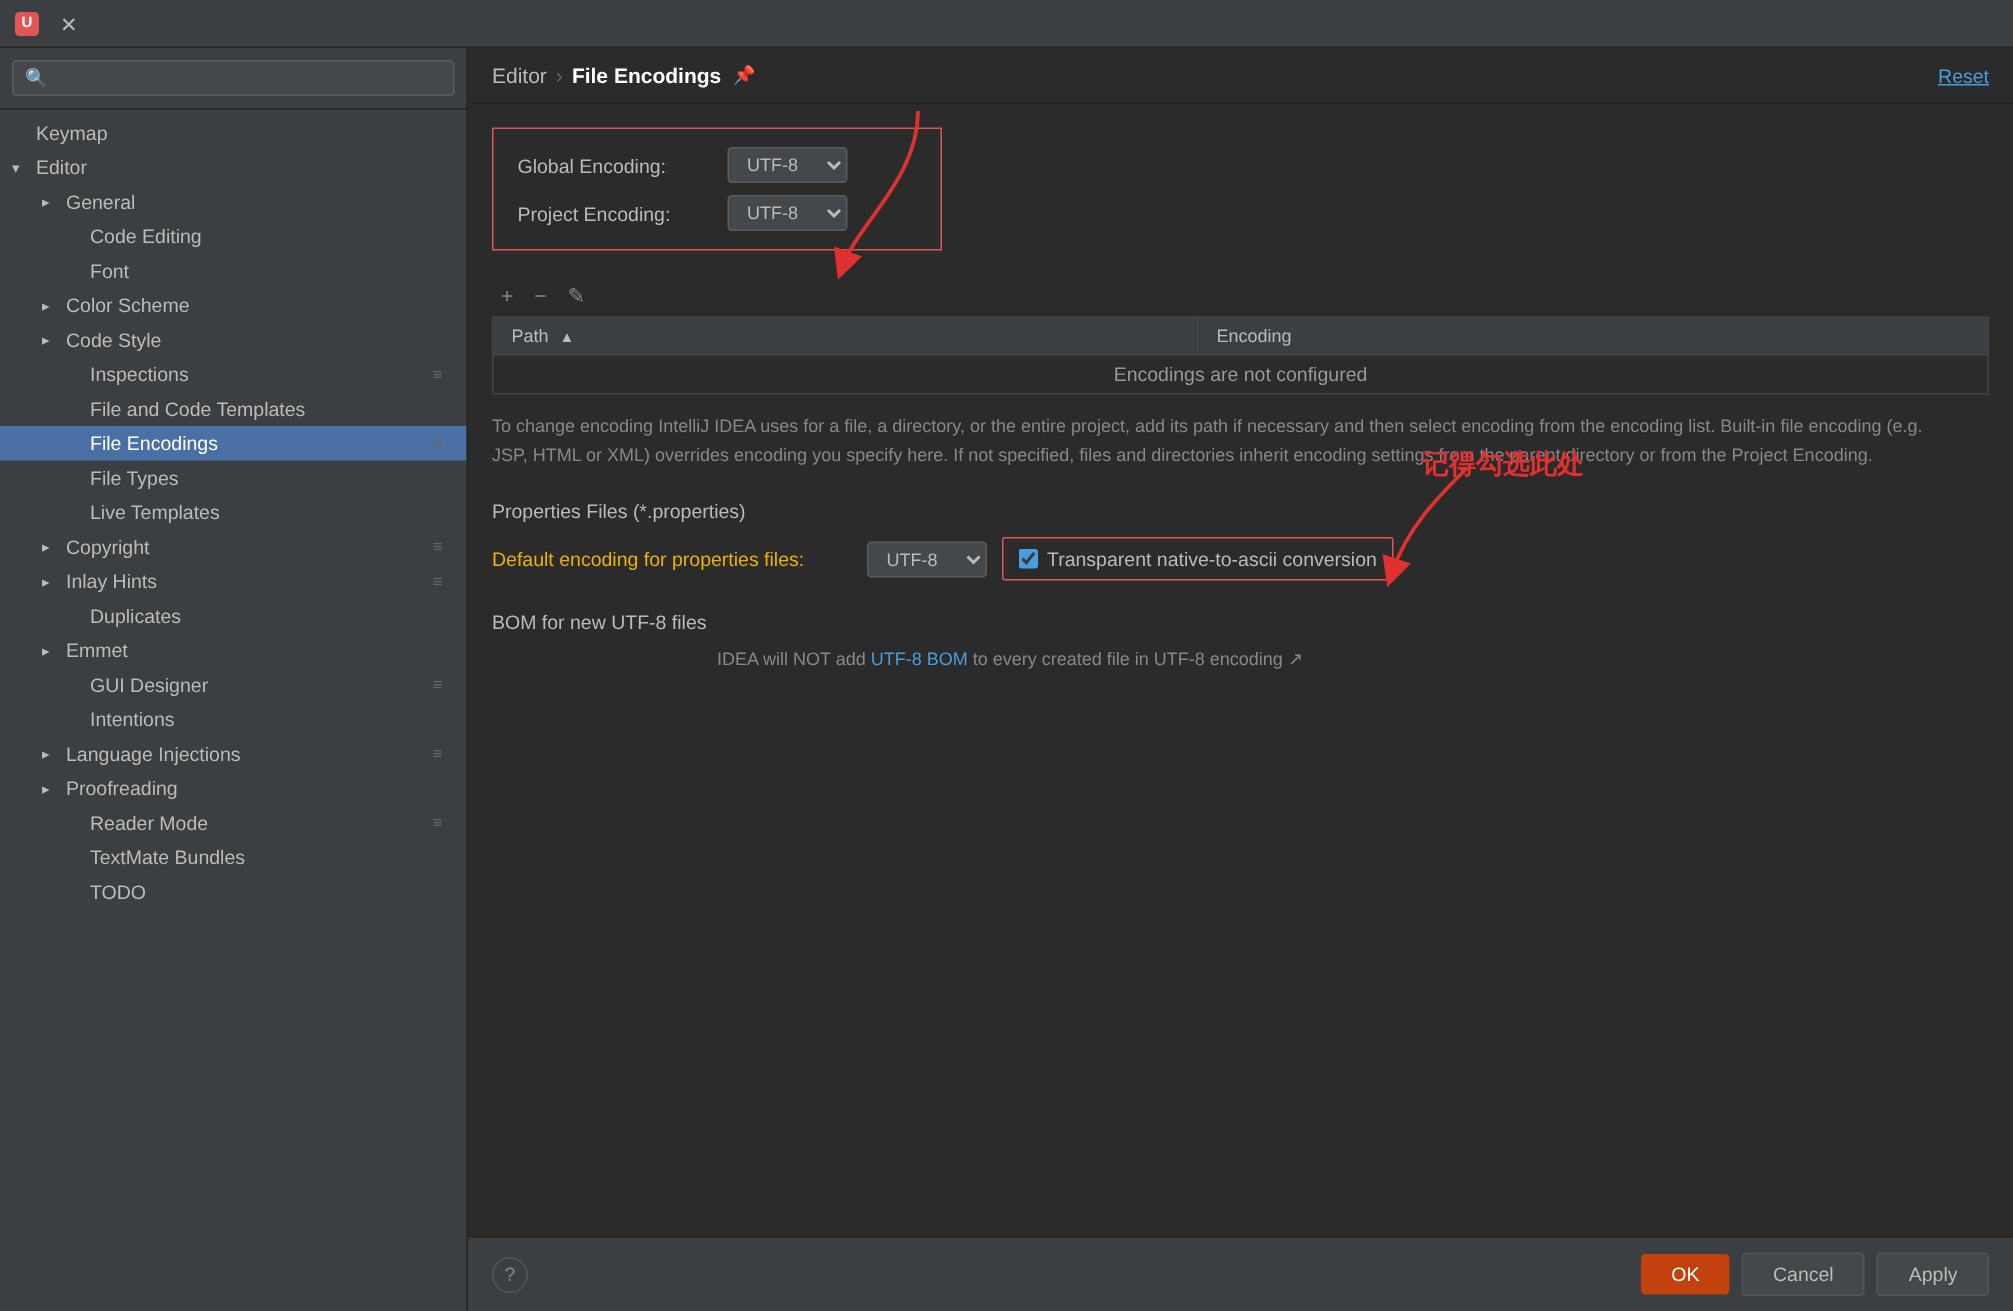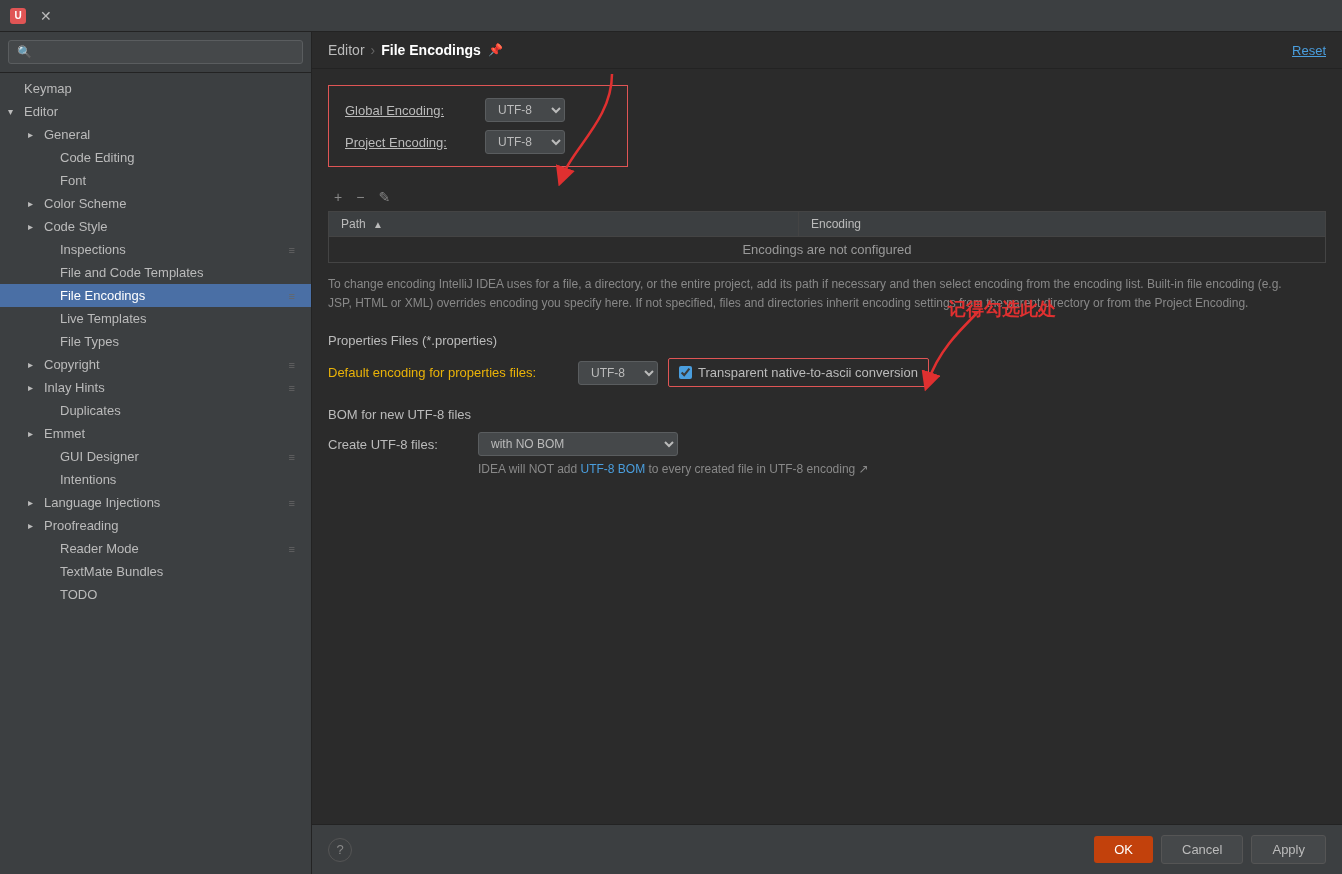--- a/index.html
+++ b/index.html
@@ -187,21 +187,20 @@
     }
     .encoding-row {
       display: flex;
       align-items: center;
       margin-bottom: 8px;
     }
     .encoding-row:last-child { margin-bottom: 0; }
     .encoding-label {
       width: 140px;
       color: #bbbbbb;
-      text-decoration: underline;
     }
     .encoding-select {
       background: #45484a;
       border: 1px solid #5a5d5f;
       color: #bbbbbb;
       padding: 3px 8px;
       border-radius: 3px;
       font-size: 12px;
       cursor: pointer;
       min-width: 80px;
@@ -447,26 +446,26 @@
       </div>
 
       <div class="tree-item child2 active">
         <span class="chevron"></span>
         <span>File Encodings</span>
         <span class="pin-icon">≡</span>
       </div>
 
       <div class="tree-item child2">
         <span class="chevron"></span>
+        <span>File Types</span>
+      </div>
+
+      <div class="tree-item child2">
+        <span class="chevron"></span>
         <span>Live Templates</span>
-      </div>
-
-      <div class="tree-item child2">
-        <span class="chevron"></span>
-        <span>File Types</span>
       </div>
 
       <div class="tree-item child">
         <span class="chevron">▸</span>
         <span>Copyright</span>
         <span class="pin-icon">≡</span>
       </div>
 
       <div class="tree-item child">
         <span class="chevron">▸</span>
@@ -625,28 +624,20 @@
               </marker>
             </defs>
             <path d="M60,10 C40,30 20,50 10,80" stroke="#e03030" stroke-width="2.5" fill="none" marker-end="url(#arrow2)"></path>
           </svg>
         </div>
       </div>
 
       
       <div class="bom-section">
         <div class="section-title">BOM for new UTF-8 files</div>
-        <div class="bom-label-row">
-          <span class="bom-label">Create UTF-8 files:</span>
-          <select class="bom-select">
-            <option>with NO BOM</option>
-            <option>with BOM</option>
-            <option>with BOM if needed</option>
-          </select>
-        </div>
         <div class="bom-note">
           <span>IDEA will NOT add </span><span class="bom-link">UTF-8 BOM</span><span> to every created file in UTF-8 encoding ↗</span>
         </div>
       </div>
 
     </div>
 
     <div class="bottom-bar">
       <button class="help-btn">?</button>
       <button class="btn btn-ok">OK</button>

